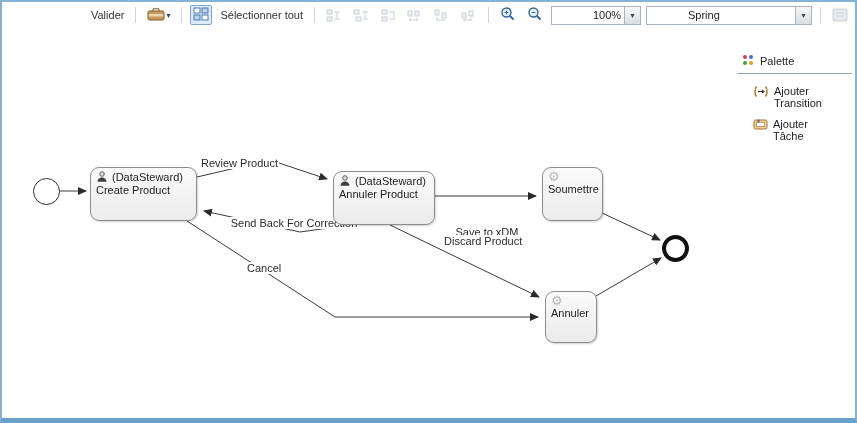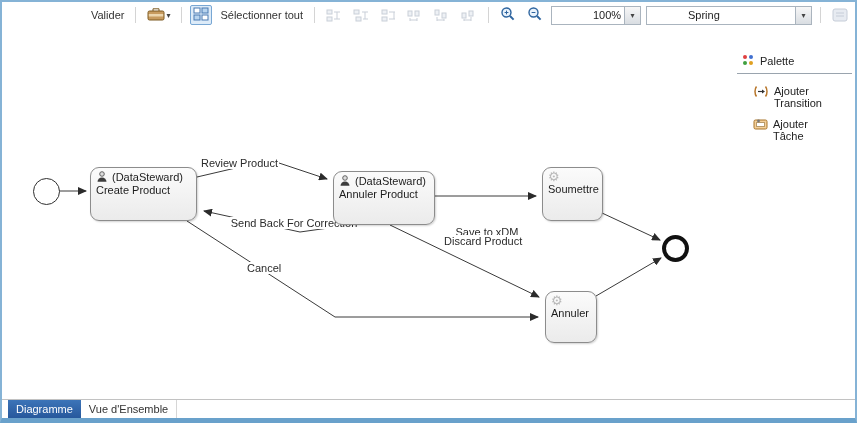--- a/index.html
+++ b/index.html
@@ -269,22 +269,14 @@
               <rect x="1" y="2" width="13" height="9" rx="1.5" fill="#f3cf9a" stroke="#a8742a"></rect>
               <rect x="3.5" y="4.5" width="8" height="4" fill="#fff" stroke="#b89a6a"></rect>
               <circle cx="5.5" cy="3" r="1.4" fill="#777"></circle>
             </svg>
         </span>
         <span class="plabel">Ajouter Tâche</span>
       </div>
     </div>
   </div>
 
-  <div class="bottom-tabs">
-    <div class="btab selected">
-      <span>Diagramme</span>
-    </div>
-    <div class="btab">
-      <span>Vue d'Ensemble</span>
-    </div>
-  </div>
 
 </div>
 
 </body></html>

